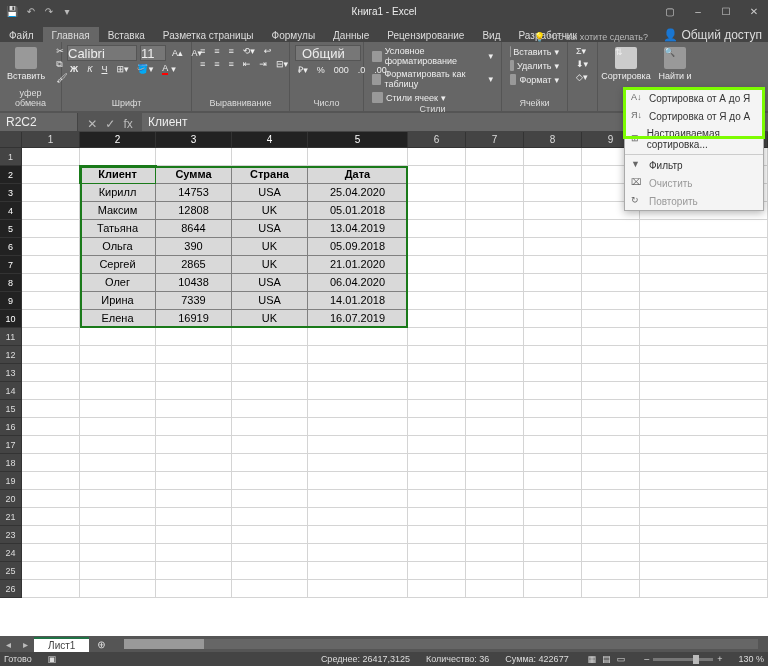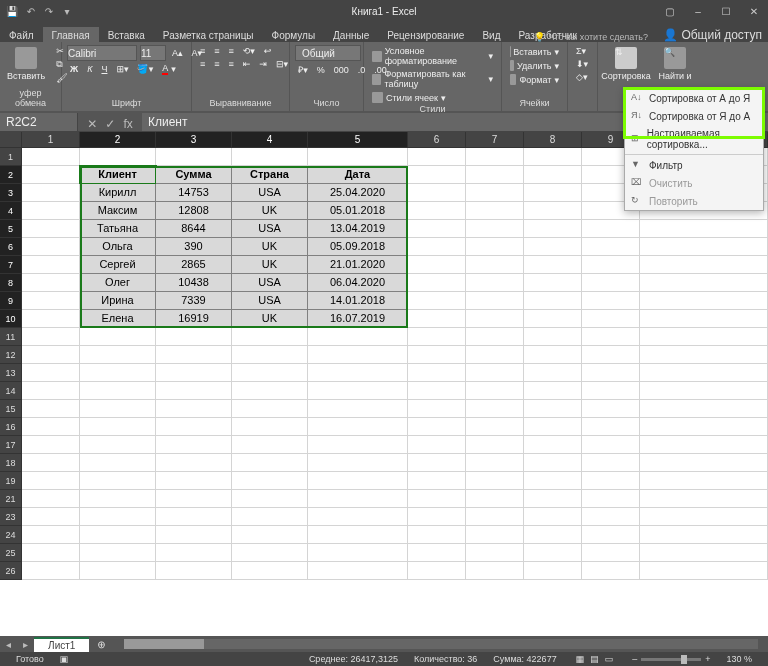--- a/index.html
+++ b/index.html
@@ -22,21 +22,21 @@
 .ribbon-group { border-right: 1px solid #555; padding: 3px 5px 1px 5px; display: flex; flex-direction: column; justify-content: space-between; }
 .ribbon-group .label { text-align: center; font-size: 9px; color: #ddd; margin-top: auto; padding-bottom: 2px; }
 .rg-row { display: flex; align-items: center; gap: 3px; white-space: nowrap; }
 .rg-stack { display: flex; flex-direction: column; gap: 1px; }
 .rg-col { display: flex; align-items: flex-start; gap: 6px; }
 .rg-btn { padding: 1px 3px; cursor: pointer; display: flex; align-items: center; gap: 3px; color: #eee; }
 .rg-btn .ico { width: 11px; height: 11px; display: inline-block; background: #999; border-radius: 1px; }
 .big-btn { width: 46px; display: flex; flex-direction: column; align-items: center; gap: 2px; padding: 2px; cursor: pointer; }
 .big-btn .ico { width: 22px; height: 22px; background: #999; border-radius: 2px; }
 
-select.fake, input.fake { background: #777; border: 1px solid #555; color: #eee; font-size: 10px; height: 16px; }
+select.fake, input.fake { background: #777; border: 1px solid #555; color: #eee; font-size: 13px; height: 16px; }
 
 .formula-bar { height: 20px; background: #555; display: flex; align-items: flex-end; font-size: 12px; border-bottom: 1px solid #444; }
 .name-box { width: 78px; background: #666; color: #eee; padding: 2px 6px; border-right: 1px solid #444; }
 .fx-icons { width: 64px; display: flex; justify-content: center; gap: 8px; color: #bbb; }
 .fx-input { flex: 1; background: #666; color: #eee; padding: 2px 6px; }
 
 .sheet { position: absolute; top: 132px; left: 0; right: 0; bottom: 30px; display: flex; flex-direction: column; }
 .col-headers { display: flex; height: 16px; background: #444; color: #ddd; font-size: 10px; }
 .corner { width: 22px; background: #444; border-right: 1px solid #333; border-bottom: 1px solid #333; }
 .col-h { border-right: 1px solid #333; border-bottom: 1px solid #333; text-align: center; line-height: 15px; }
@@ -59,21 +59,21 @@
 .dropdown .dd-item .ico { width: 12px; height: 12px; display: inline-block; font-size: 9px; color: #666; }
 .dd-highlight { position: absolute; top: -2px; left: -2px; right: -2px; height: 52px; border: 3px solid #7CFC00; pointer-events: none; }
 
 .sheet-tabs { position: absolute; bottom: 14px; left: 0; right: 0; height: 16px; background: #555; display: flex; align-items: center; font-size: 10px; color: #ddd; }
 .sheet-tabs .nav { padding: 0 6px; color: #bbb; }
 .sheet-tab { background: #fff; color: #444; padding: 1px 14px; border-top: 2px solid #217346; }
 .sheet-tabs .plus { padding: 0 8px; color: #ddd; }
 .hscroll { flex: 1; margin: 0 10px; height: 10px; background: #666; position: relative; }
 .hscroll .thumb { position: absolute; left: 0; width: 80px; height: 10px; background: #999; }
 
-.statusbar { position: absolute; bottom: 0; left: 0; right: 0; height: 14px; background: #444; color: #ddd; font-size: 9px; display: flex; align-items: center; padding: 0 16px; gap: 16px; }
+.statusbar { position: absolute; bottom: 0; left: 0; right: 0; height: 14px; background: #444; color: #ddd; font-size: 9px; display: flex; align-items: center; padding: 0 4px; gap: 16px; }
 .statusbar .sp { flex: 1; }
 .statusbar .views span { padding: 0 3px; }
 .statusbar .zoom { display: flex; align-items: center; gap: 4px; }
 .statusbar .zoom .track { width: 60px; height: 3px; background: #777; position: relative; }
 .statusbar .zoom .track .th { position: absolute; left: 40px; top: -3px; width: 6px; height: 9px; background: #bbb; }
 
 
 .w1 { width: 58px; } .w2 { width: 76px; } .w3 { width: 76px; }
 .w4 { width: 76px; } .w5 { width: 100px; } .wr { width: 58px; }
 </style>
@@ -494,20 +494,33 @@
         <div class="cell w3"></div>
         <div class="cell w4"></div>
         <div class="cell w5"></div>
         <div class="cell wr"></div>
         <div class="cell wr"></div>
         <div class="cell wr"></div>
         <div class="cell wr"></div>
         <div class="cell" style="flex: 1 1 0%;"></div>
       </div>
       <div class="row">
+        <div class="row-h">20</div>
+        <div class="cell w1"></div>
+        <div class="cell w2"></div>
+        <div class="cell w3"></div>
+        <div class="cell w4"></div>
+        <div class="cell w5"></div>
+        <div class="cell wr"></div>
+        <div class="cell wr"></div>
+        <div class="cell wr"></div>
+        <div class="cell wr"></div>
+        <div class="cell" style="flex: 1 1 0%;"></div>
+      </div>
+      <div class="row">
         <div class="row-h">21</div>
         <div class="cell w1"></div>
         <div class="cell w2"></div>
         <div class="cell w3"></div>
         <div class="cell w4"></div>
         <div class="cell w5"></div>
         <div class="cell wr"></div>
         <div class="cell wr"></div>
         <div class="cell wr"></div>
         <div class="cell wr"></div>

